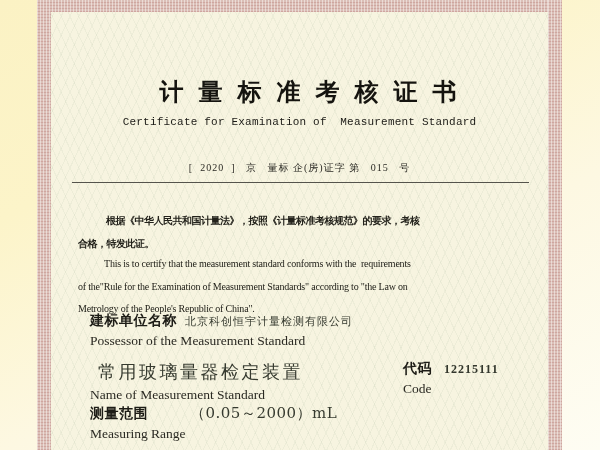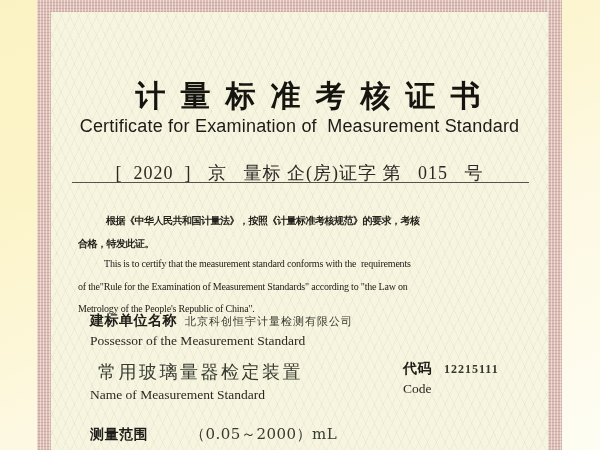--- a/index.html
+++ b/index.html
@@ -26,34 +26,34 @@
   
   .paper{
     position:absolute;left:51px;top:12px;width:497px;height:438px;
     background-color:#f7f4e0;
     background-image:
       repeating-linear-gradient(65deg,rgba(140,165,135,0.09) 0 1px,transparent 1px 8px),
       repeating-linear-gradient(-65deg,rgba(140,165,135,0.09) 0 1px,transparent 1px 8px);
   }
   .title-cn{
     position:absolute;top:64px;left:0;width:100%;
-    text-align:center;font-size:30px;font-weight:bold;color:#15140f;
+    text-align:center;font-size:24px;font-weight:bold;color:#15140f;
     letter-spacing:15px;padding-left:32px;box-sizing:border-box;
     font-family:"DejaVu Serif","Liberation Serif",serif;
     white-space:pre;
   }
   .title-en{
     position:absolute;top:104px;left:0;width:100%;
-    text-align:center;font-size:18px;color:#1c1b16;
-    font-family:Liberation Sans, sans-serif;
+    text-align:center;font-size:11px;color:#1c1b16;
+    font-family:Liberation Mono, monospace;
     letter-spacing:0.2px;white-space:pre;
   }
   .cert-no{
     position:absolute;top:149px;left:0;width:100%;
-    text-align:center;font-size:18px;color:#2a2923;
+    text-align:center;font-size:10px;color:#2a2923;
     letter-spacing:1px;white-space:pre;
   }
   .rule{
     position:absolute;top:170px;left:21px;width:457px;height:1px;
     background:#55544c;
   }
   .para{position:absolute;left:27px;width:470px;}
   .para .line{white-space:pre;}
   .para-cn{
     top:197px;font-size:10px;line-height:23px;font-weight:bold;
@@ -78,21 +78,21 @@
     font-family:"DejaVu Serif","Liberation Serif",serif;white-space:pre;
   }
   .field-1{top:300px;}
   .field-2{top:348px;}
   .field-2 .value-cn{font-size:18px;letter-spacing:2.5px;}
   .code-group{position:absolute;left:352px;top:348px;}
   .code-group .value-num{
     font-size:12px;color:#33372d;margin-left:12px;letter-spacing:1px;white-space:pre;font-weight:bold;
   }
   .field-3{top:392px;}
-  .field-3 .value-cn{font-size:15px;letter-spacing:0.5px;margin-left:42px;margin-top:21px;}
+  .field-3 .value-cn{font-size:15px;letter-spacing:0.5px;margin-left:42px;}
 </style>
 </head>
 <body>
 
 <div class="page">
   <div class="band band-top"></div>
   <div class="band band-left"></div>
   <div class="band band-right"></div>
 
   <div class="paper">

